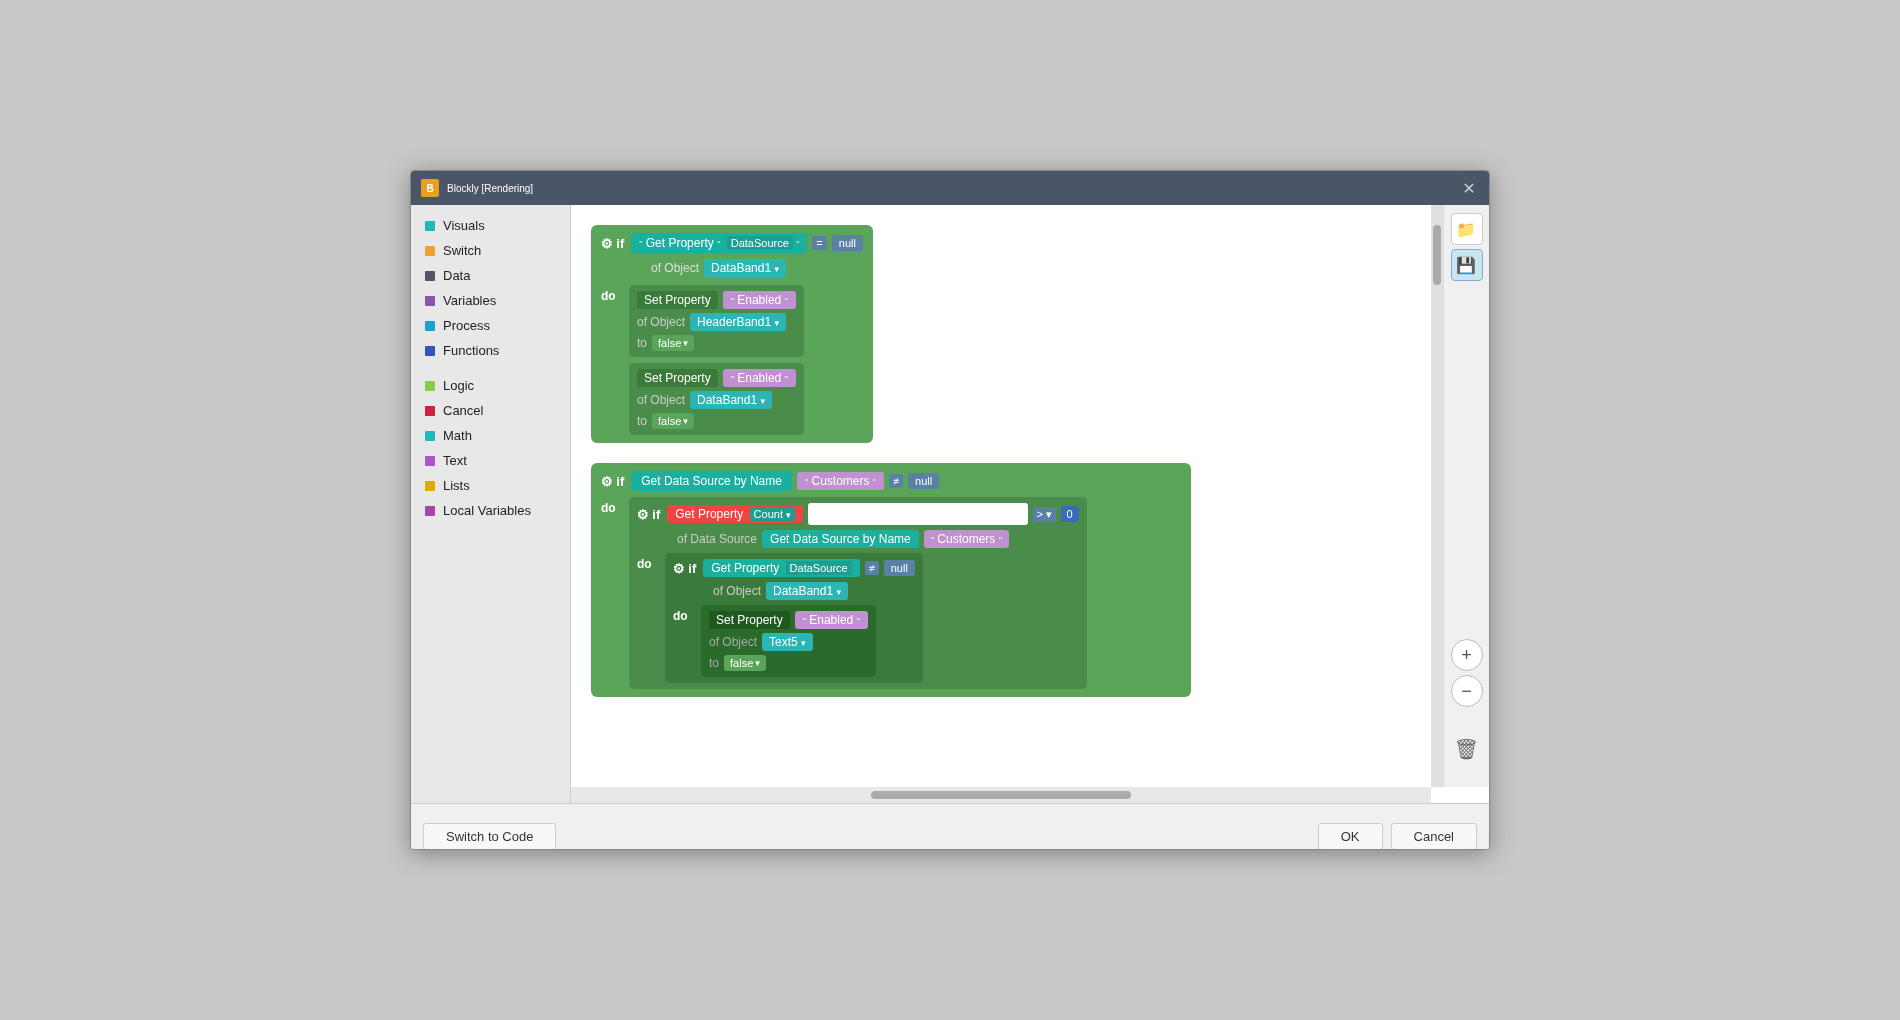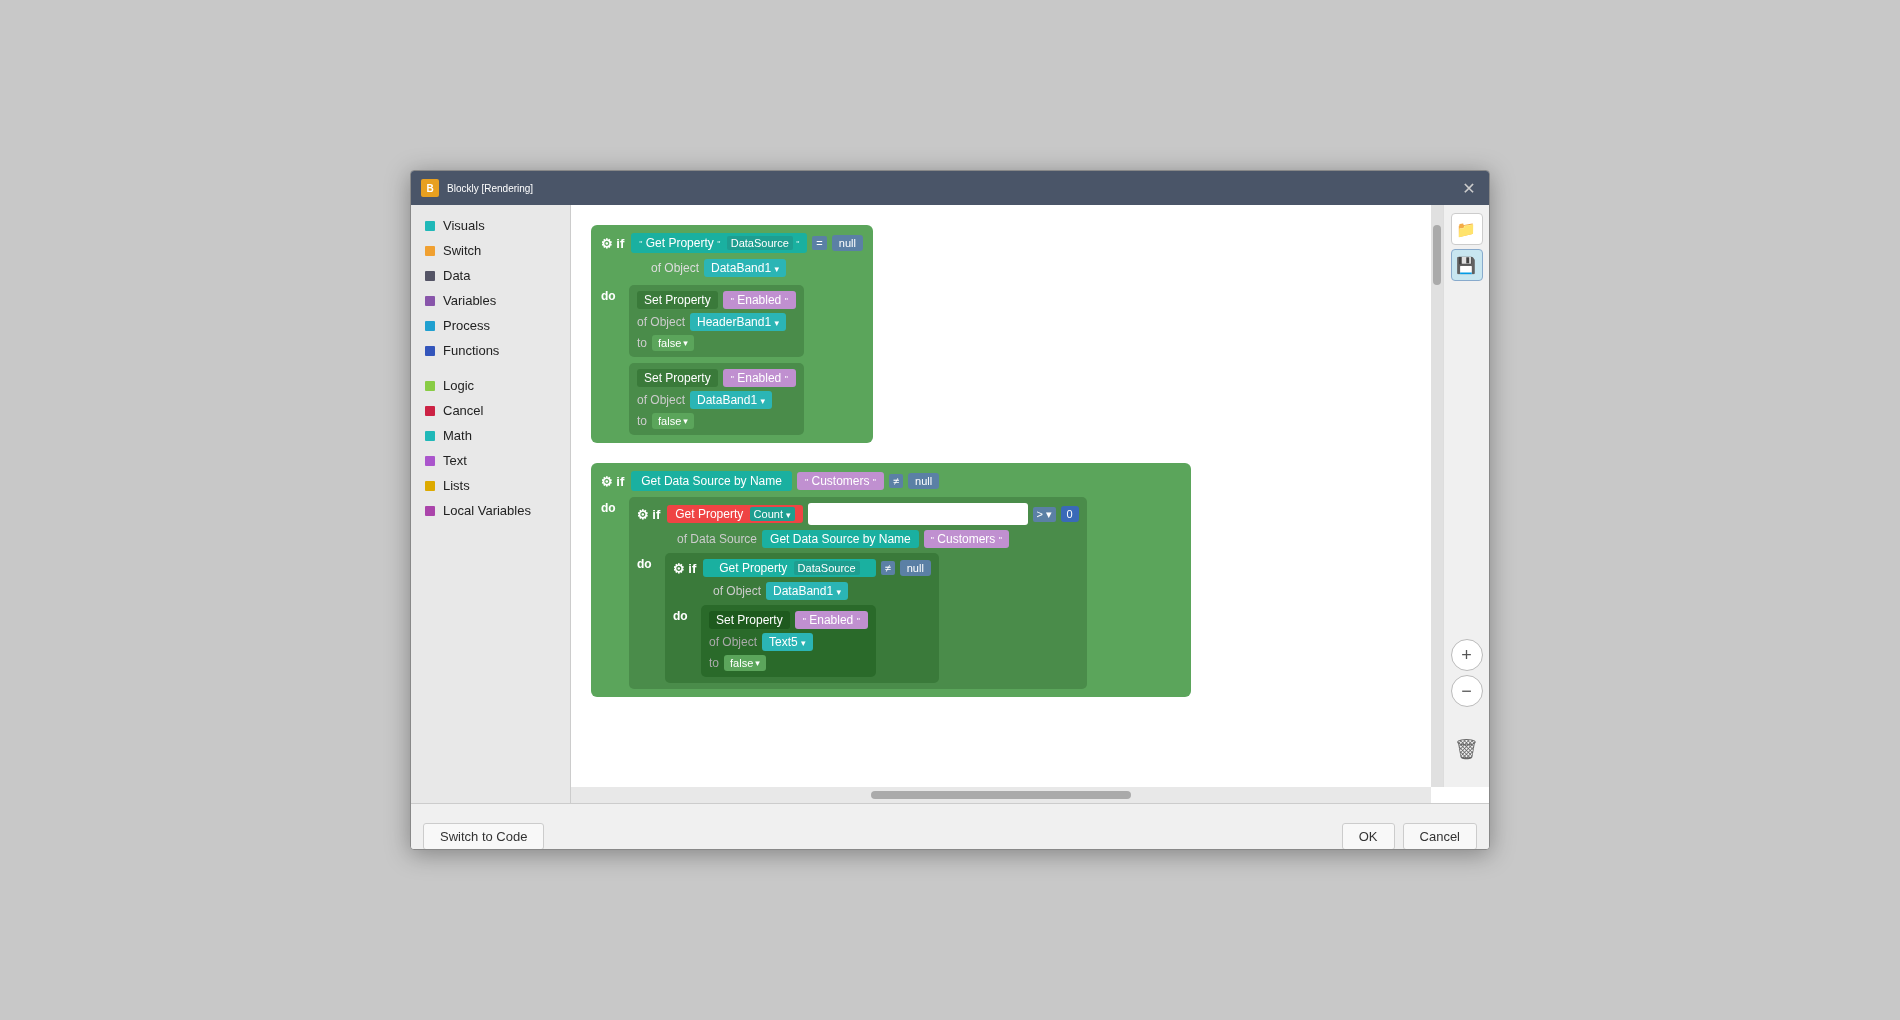--- a/index.html
+++ b/index.html
@@ -191,21 +191,21 @@
       height: 46px;
       background: #f0f0f0;
       border-top: 1px solid #ccc;
       display: flex;
       align-items: center;
       justify-content: space-between;
       padding: 0 12px;
       flex-shrink: 0;
     }
     .footer-btn {
-      padding: 5px 16px;
+      padding: 5px 22px;
       border: 1px solid #ccc;
       border-radius: 3px;
       background: #f8f8f8;
       cursor: pointer;
       font-size: 13px;
       color: #333;
       margin-top: 20px;
     }
     .footer-right { display: flex; gap: 8px; justify-content: center; }
     .do-label {
@@ -431,21 +431,21 @@
                       <span style="font-size:9px;">"</span> <span>Customers</span> <span style="font-size:9px;">"</span>
                     </span>
                   </div>
 
                   <div style="display:flex;align-items:flex-start;gap:8px;">
                     <span class="do-label">do</span>
 
                     <div style="background:#3a7a3a;border-radius:5px;padding:6px 8px;display:flex;flex-direction:column;gap:5px;">
                       <div class="row">
                         <span style="font-size:13px;color:#fff;font-weight:600;margin-right:2px;">⚙ if</span>
-                        <span style="background:#1ab0a0;color:#fff;border-radius:3px;padding:2px 16px;font-size:12px;">
+                        <span style="background:#1ab0a0;color:#fff;border-radius:3px;padding:2px 8px;font-size:12px;">
                           <span>Get Property</span>
                           <span style="background:#1e9e90;border-radius:2px;padding:1px 4px;font-size:11px;margin-left:3px;">DataSource</span>
                         </span>
                         <span class="op-ne">≠</span>
                         <span class="null-pill">null</span>
                       </div>
 
                       <div class="row" style="padding-left:40px;">
                         <span style="color:#ccc;font-size:12px;">of Object</span>
                         <span style="background:#2bb5b5;color:#fff;border-radius:3px;padding:2px 7px;font-size:12px;">

